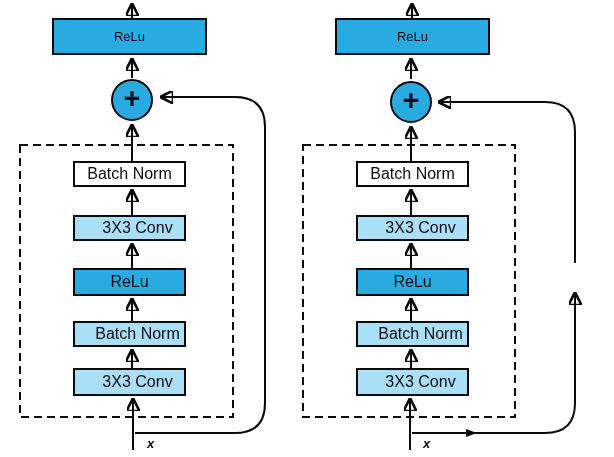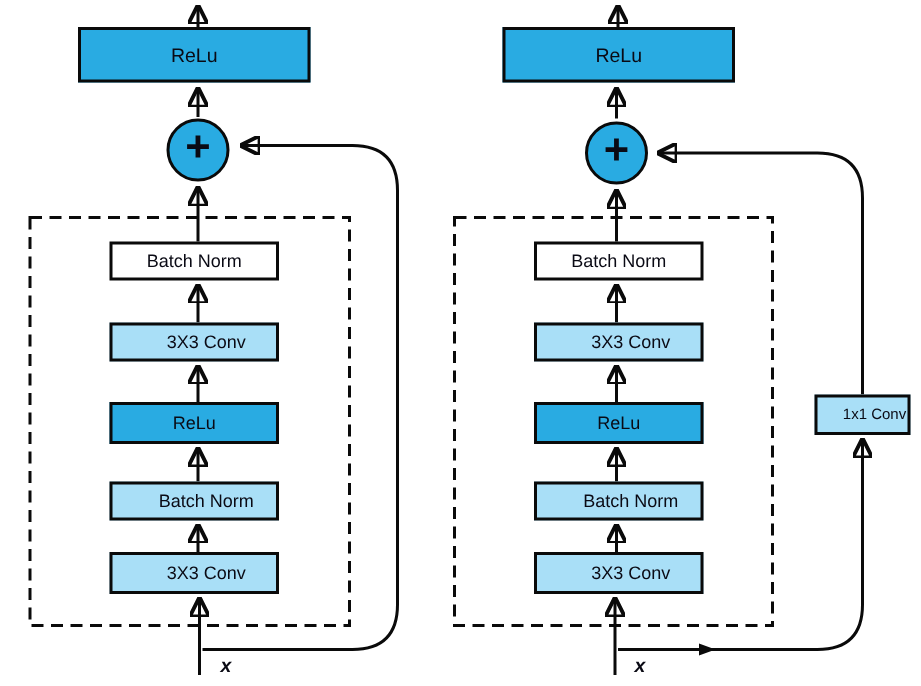--- a/index.html
+++ b/index.html
@@ -3,21 +3,21 @@
 <meta charset="utf-8">
 <style>
   html,body{margin:0;padding:0;background:#fff;}
   .stage{
     position:relative;width:614px;height:457px;background:#fff;overflow:hidden;
     font-family:"Liberation Sans",sans-serif;color:#0a0a14;
   }
   .wires{position:absolute;left:0;top:0;width:614px;height:457px;z-index:0;}
   .node{
     position:absolute;z-index:2;display:flex;align-items:center;justify-content:center;
-    border:2px solid #0a0a0a;box-sizing:border-box;font-size:12px;
+    border:2px solid #0a0a0a;box-sizing:border-box;font-size:16px;
     text-align:center;white-space:nowrap;
   }
   .accent{background:var(--accent,#29ABE2);}
   .light{background:var(--light,#A9DFF7);padding-left:16px;}
   .white{background:var(--box_white,#FFFFFF);}
   .bigbox{font-size:13px;font-weight:400;}
   .addcircle{
     position:absolute;z-index:2;width:42px;height:42px;border-radius:50%;
     border:2.5px solid #0a0a0a;box-sizing:border-box;background:var(--accent,#29ABE2);
     display:flex;align-items:center;justify-content:center;
@@ -110,19 +110,16 @@
   <div class="node accent" style="left:356px;top:268px;width:113px;height:28px;">
     <span>ReLu</span>
   </div>
   <div class="node light" style="left:356px;top:321px;width:113px;height:26px;">
     <span>Batch Norm</span>
   </div>
   <div class="node light" style="left:356px;top:368px;width:113px;height:28px;">
     <span>3X3 Conv</span>
   </div>
 
-  <div class="node light shortcutbox" style="left:543px;top:263px;width:64px;height:27px;">
-    <span>1x1 Conv</span>
-  </div>
 
   <div class="xlabel" style="left:423px;top:436px;">x</div>
 
 </div>
 
 </body></html>

